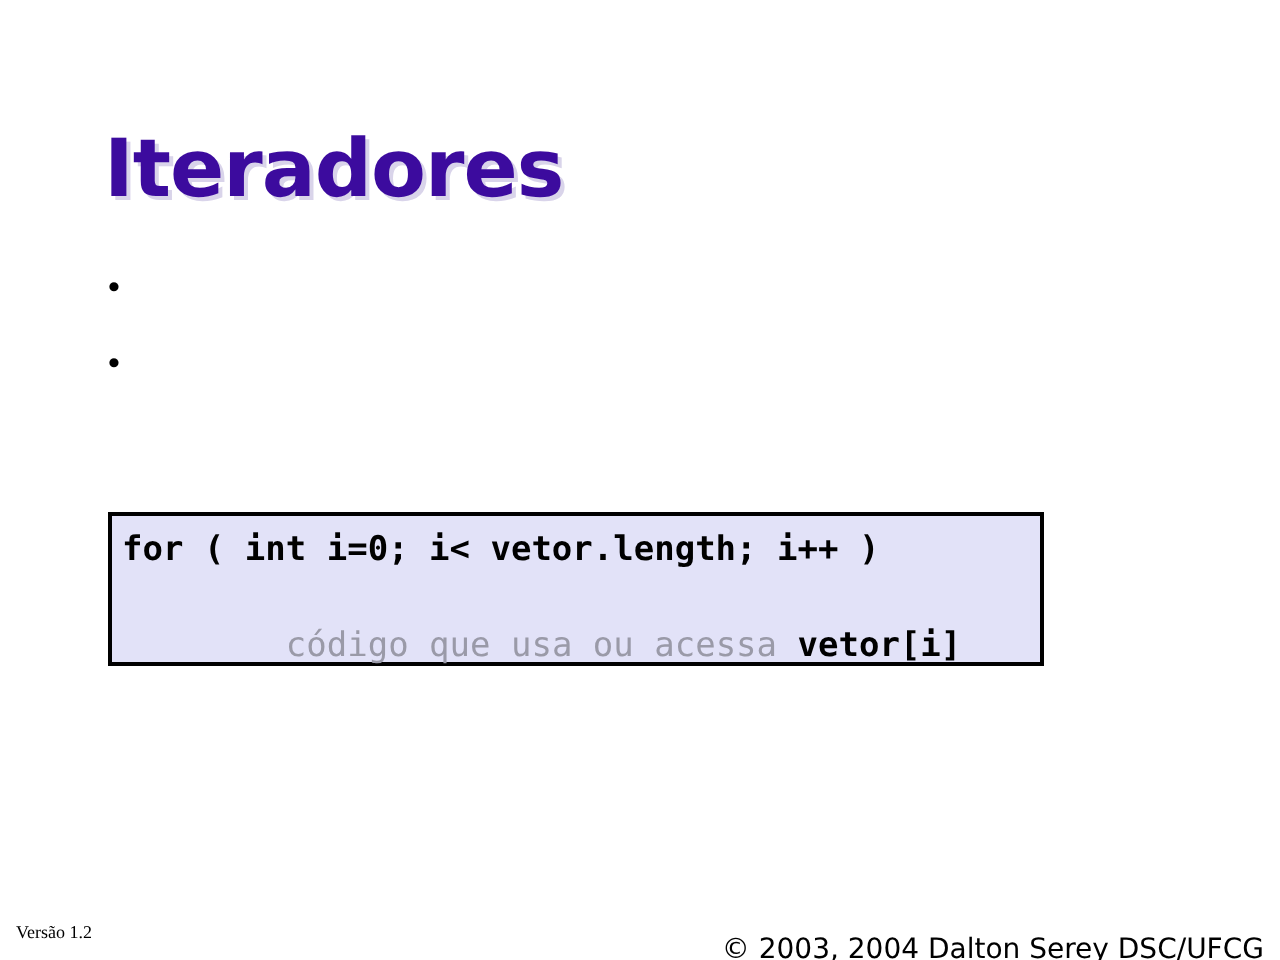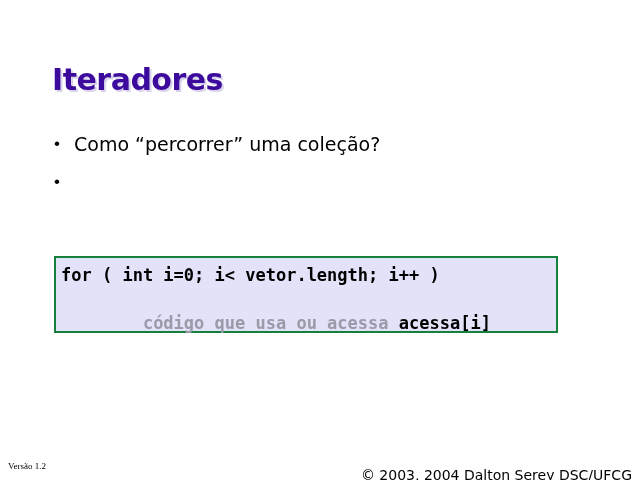--- a/index.html
+++ b/index.html
@@ -19,21 +19,21 @@
     height: 480px;
     background: #ffffff;
   }
 
   
   .slide-title {
     position: absolute;
     left: 52px;
     top: 62px;
     font-family: "DejaVu Sans", sans-serif;
-    font-size: 30px;
+    font-size: 40px;
     font-weight: bold;
     color: #3c0b9e;
     letter-spacing: -0.5px;
     text-shadow: 2px 2px 0 #d9d4ea;
     white-space: nowrap;
   }
 
   
   .bullet-list {
     position: absolute;
@@ -60,24 +60,24 @@
     line-height: 28px;
     color: #000000;
     white-space: nowrap;
   }
 
   
   .code-box {
     position: absolute;
     left: 54px;
     top: 256px;
-    width: 504px;
+    width: 468px;
     height: 77px;
     background: #e2e2f8;
-    border: 2px solid #15803d;
+    border: 2px solid #000000;
     box-sizing: border-box;
   }
   .code-line {
     font-family: "DejaVu Sans Mono", monospace;
     font-size: 17px;
     line-height: 24px;
     white-space: pre;
   }
   .code-line-1 {
     position: absolute;
@@ -86,21 +86,21 @@
     color: #000000;
     font-weight: bold;
   }
   .code-line-2 {
     position: absolute;
     left: 5px;
     top: 29px;
   }
   .code-comment {
     color: #9a9aa8;
-    font-weight: bold;
+    font-weight: normal;
   }
   .code-strong {
     color: #000000;
     font-weight: bold;
   }
 
   
   .footer-left {
     position: absolute;
     left: 8px;
@@ -124,33 +124,32 @@
 <body>
 
 <div class="slide">
 
   <div class="slide-title">Iteradores</div>
 
   <div class="bullet-list">
 
     <div class="bullet-item">
       <span class="bullet-mark">•</span>
-      <span class="bullet-text">Como “percorrer” uma coleção?</span>
     </div>
 
     <div class="bullet-item">
       <span class="bullet-mark">•</span>
     </div>
 
   </div>
 
   <div class="code-box">
     <div class="code-line code-line-1">for ( int i=0; i&lt; vetor.length; i++ )</div>
     <div class="code-line code-line-2">
-      <span class="code-comment">  código que usa ou acessa </span><span class="code-strong">acessa[i]</span>
+      <span class="code-comment">  código que usa ou acessa </span><span class="code-strong">vetor[i]</span>
     </div>
   </div>
 
   <div class="footer-left">Versão 1.2</div>
 
   <div class="footer-right">© 2003, 2004 Dalton Serey DSC/UFCG</div>
 
 </div>
 
 </body></html>

